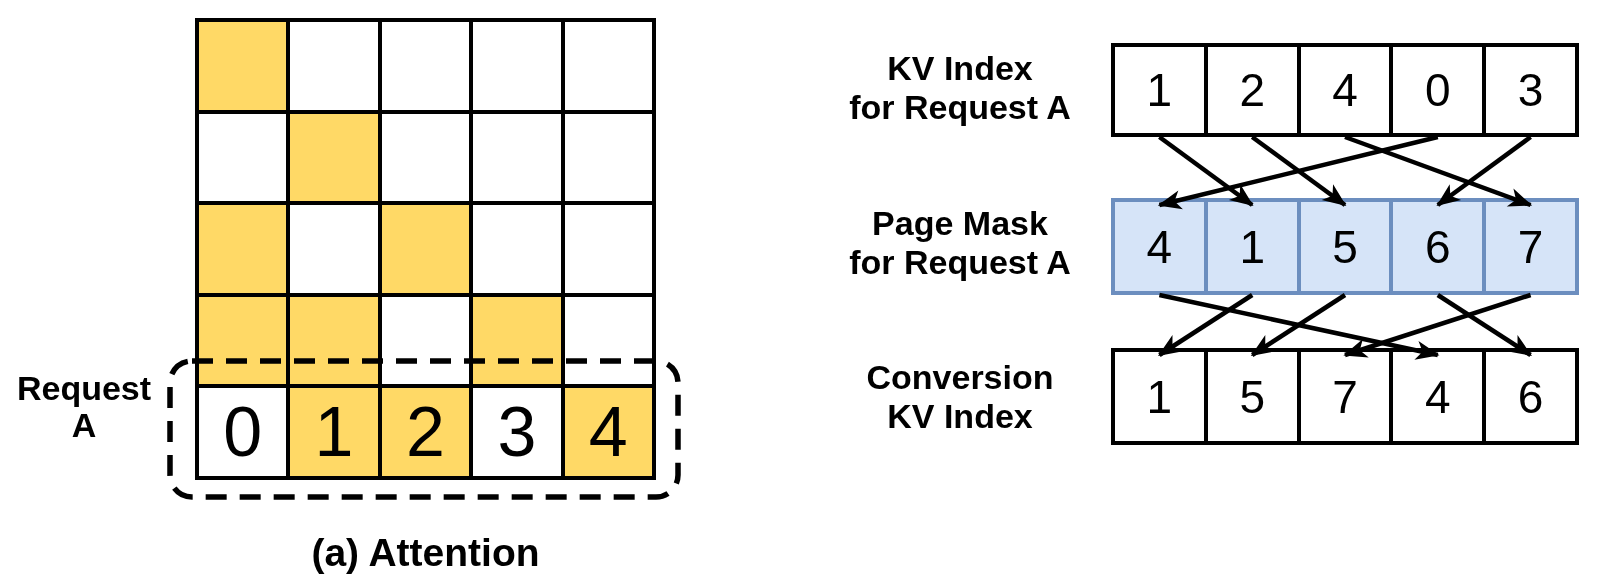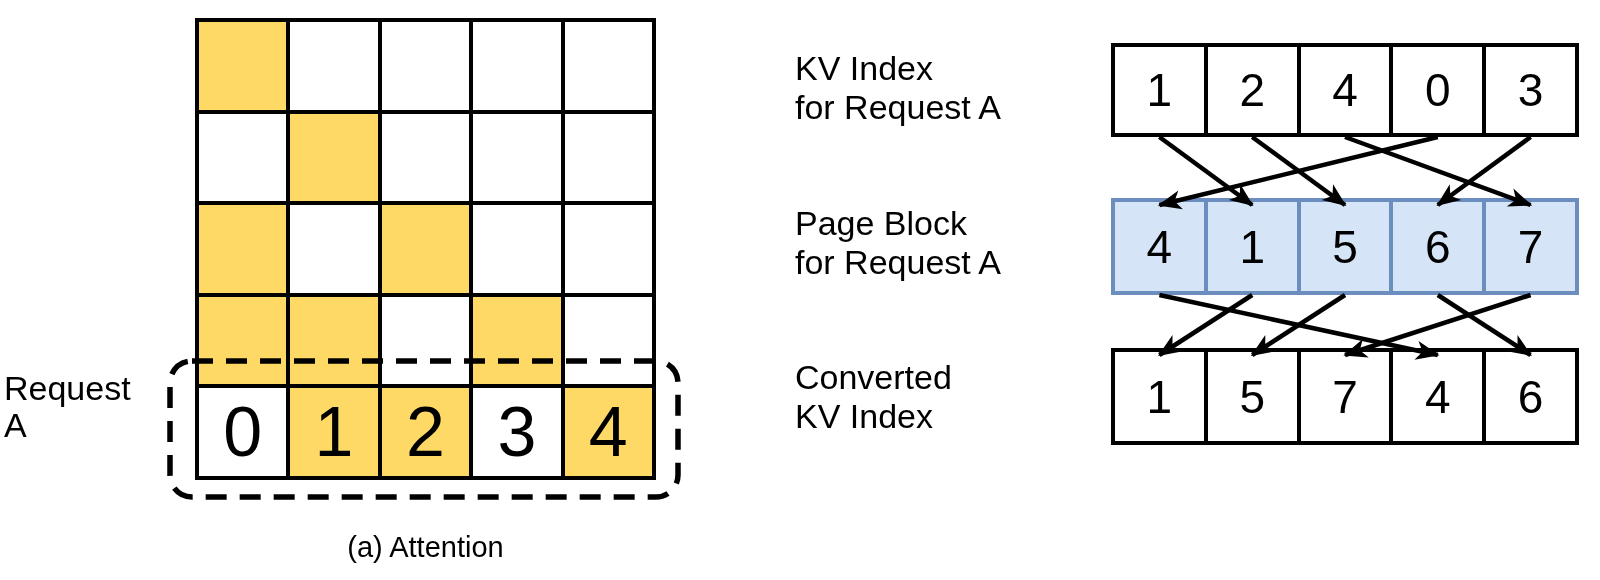--- a/index.html
+++ b/index.html
@@ -20,26 +20,26 @@
   .brow{position:absolute;display:grid;gap:4px;padding:4px;background:#000;}
   #kv-row{left:1111px;top:43px;grid-template-columns:repeat(5,88.8px);grid-template-rows:86px;}
   #pt-row{left:1111px;top:198px;grid-template-columns:repeat(5,88.8px);grid-template-rows:89px;
           background:var(--blueborder,#6C8EBF);}
   #conv-row{left:1111px;top:348px;grid-template-columns:repeat(5,88.8px);grid-template-rows:89px;}
   .bcell{background:#fff;display:flex;align-items:center;justify-content:center;
          font-size:46px;line-height:1;}
   .bcell.blue{background:var(--bluefill,#D6E4F8);}
 
   
-  .label{position:absolute;font-weight:normal;font-size:34px;line-height:39px;}
+  .label{position:absolute;font-weight:bold;font-size:34px;line-height:39px;text-align:center;}
   #request-label{left:4px;top:370px;width:160px;line-height:37px;}
   #kv-label{left:795px;top:49px;width:330px;}
   #pt-label{left:795px;top:204px;width:330px;}
   #conv-label{left:795px;top:358px;width:330px;}
-  .caption{position:absolute;font-weight:normal;font-size:29px;line-height:1.1;text-align:center;}
+  .caption{position:absolute;font-weight:bold;font-size:39px;line-height:1.1;text-align:center;}
   #caption-a{left:195px;width:461px;top:532px;}
   #caption-b{left:913px;width:600px;top:532px;}
 
   #overlay{position:absolute;left:0;top:0;pointer-events:none;}
 </style>
 </head>
 <body>
 
 <div id="canvas">
 
@@ -82,33 +82,33 @@
     </div>
   <div class="brow" id="kv-row">
       <div class="bcell hl">1</div>
       <div class="bcell hl">2</div>
       <div class="bcell hl">4</div>
       <div class="bcell">0</div>
       <div class="bcell">3</div>
     </div>
 
   <div class="label" id="pt-label">
-      <div>Page Block</div>
+      <div>Page Mask</div>
       <div>for Request A</div>
     </div>
   <div class="brow" id="pt-row">
       <div class="bcell blue">4</div>
       <div class="bcell blue">1</div>
       <div class="bcell blue">5</div>
       <div class="bcell blue">6</div>
       <div class="bcell blue">7</div>
     </div>
 
   <div class="label" id="conv-label">
-      <div>Converted</div>
+      <div>Conversion</div>
       <div>KV Index</div>
     </div>
   <div class="brow" id="conv-row">
       <div class="bcell hl">1</div>
       <div class="bcell hl">5</div>
       <div class="bcell hl">7</div>
       <div class="bcell">4</div>
       <div class="bcell">6</div>
     </div>
 

